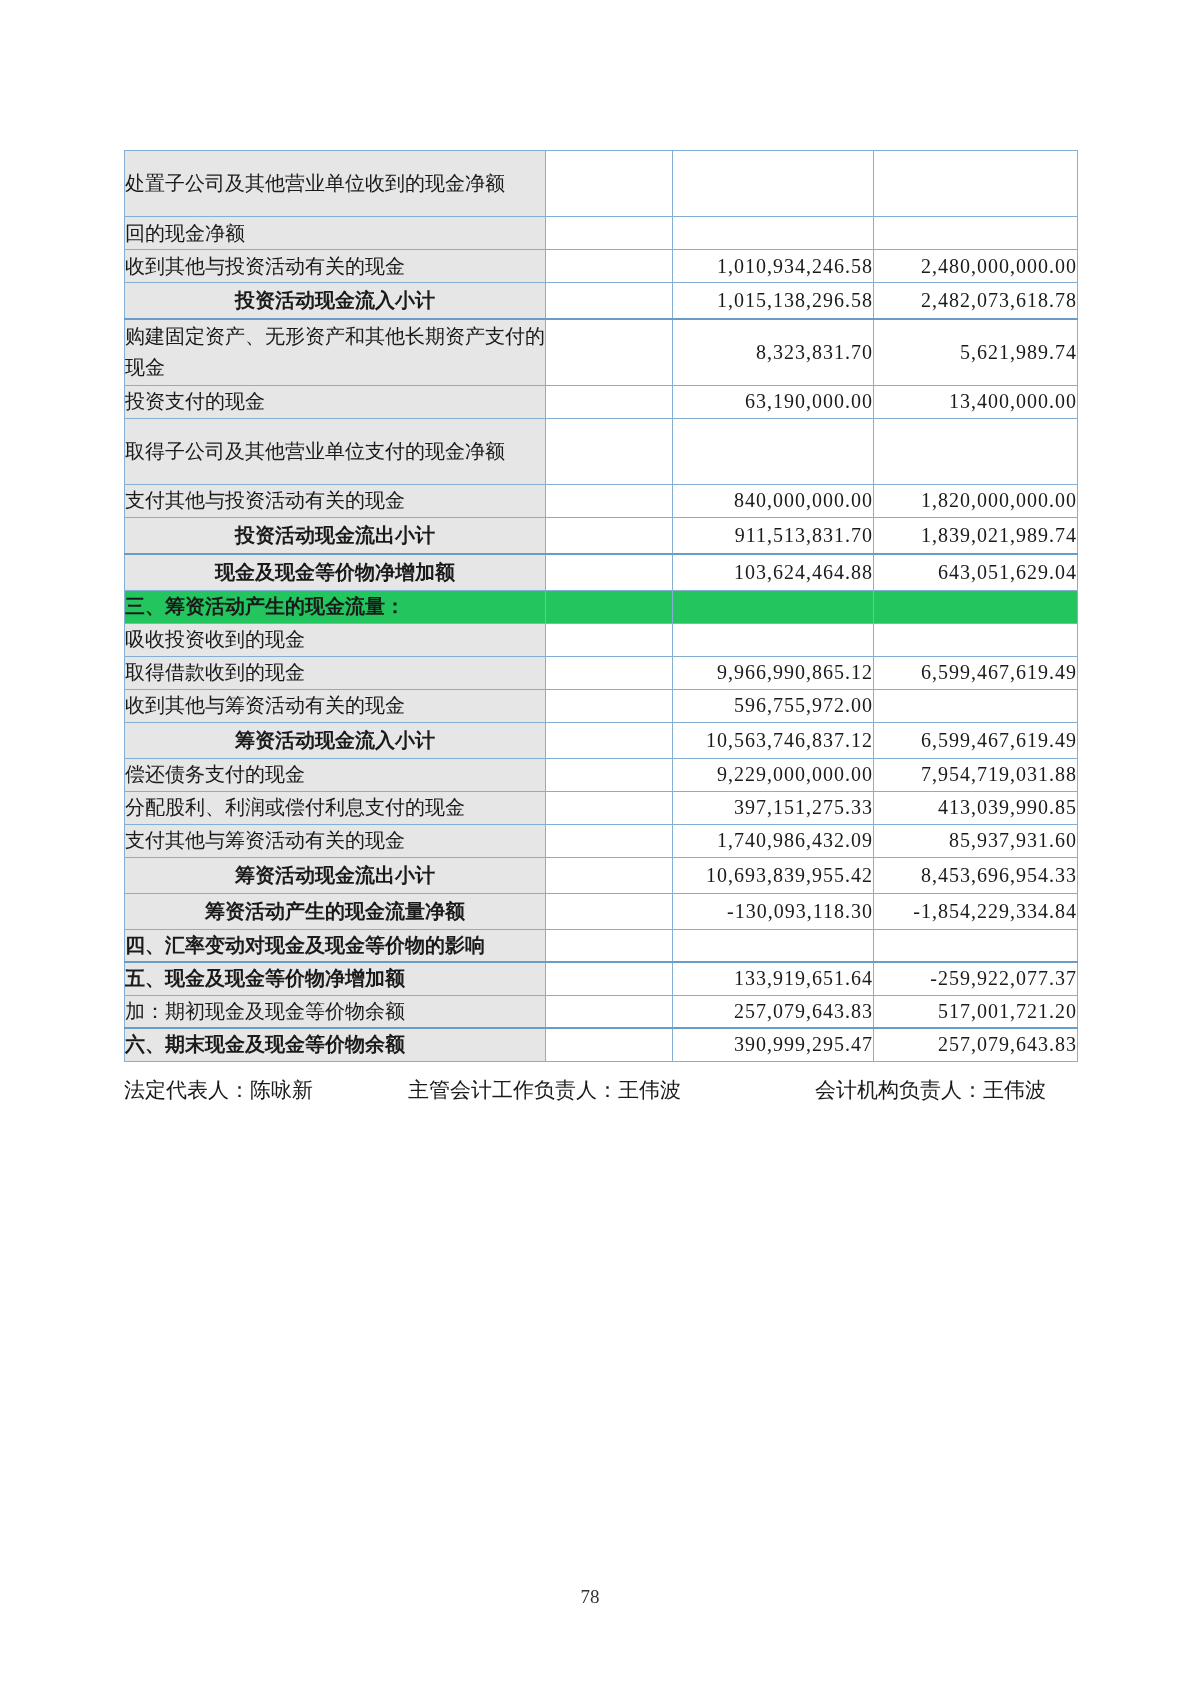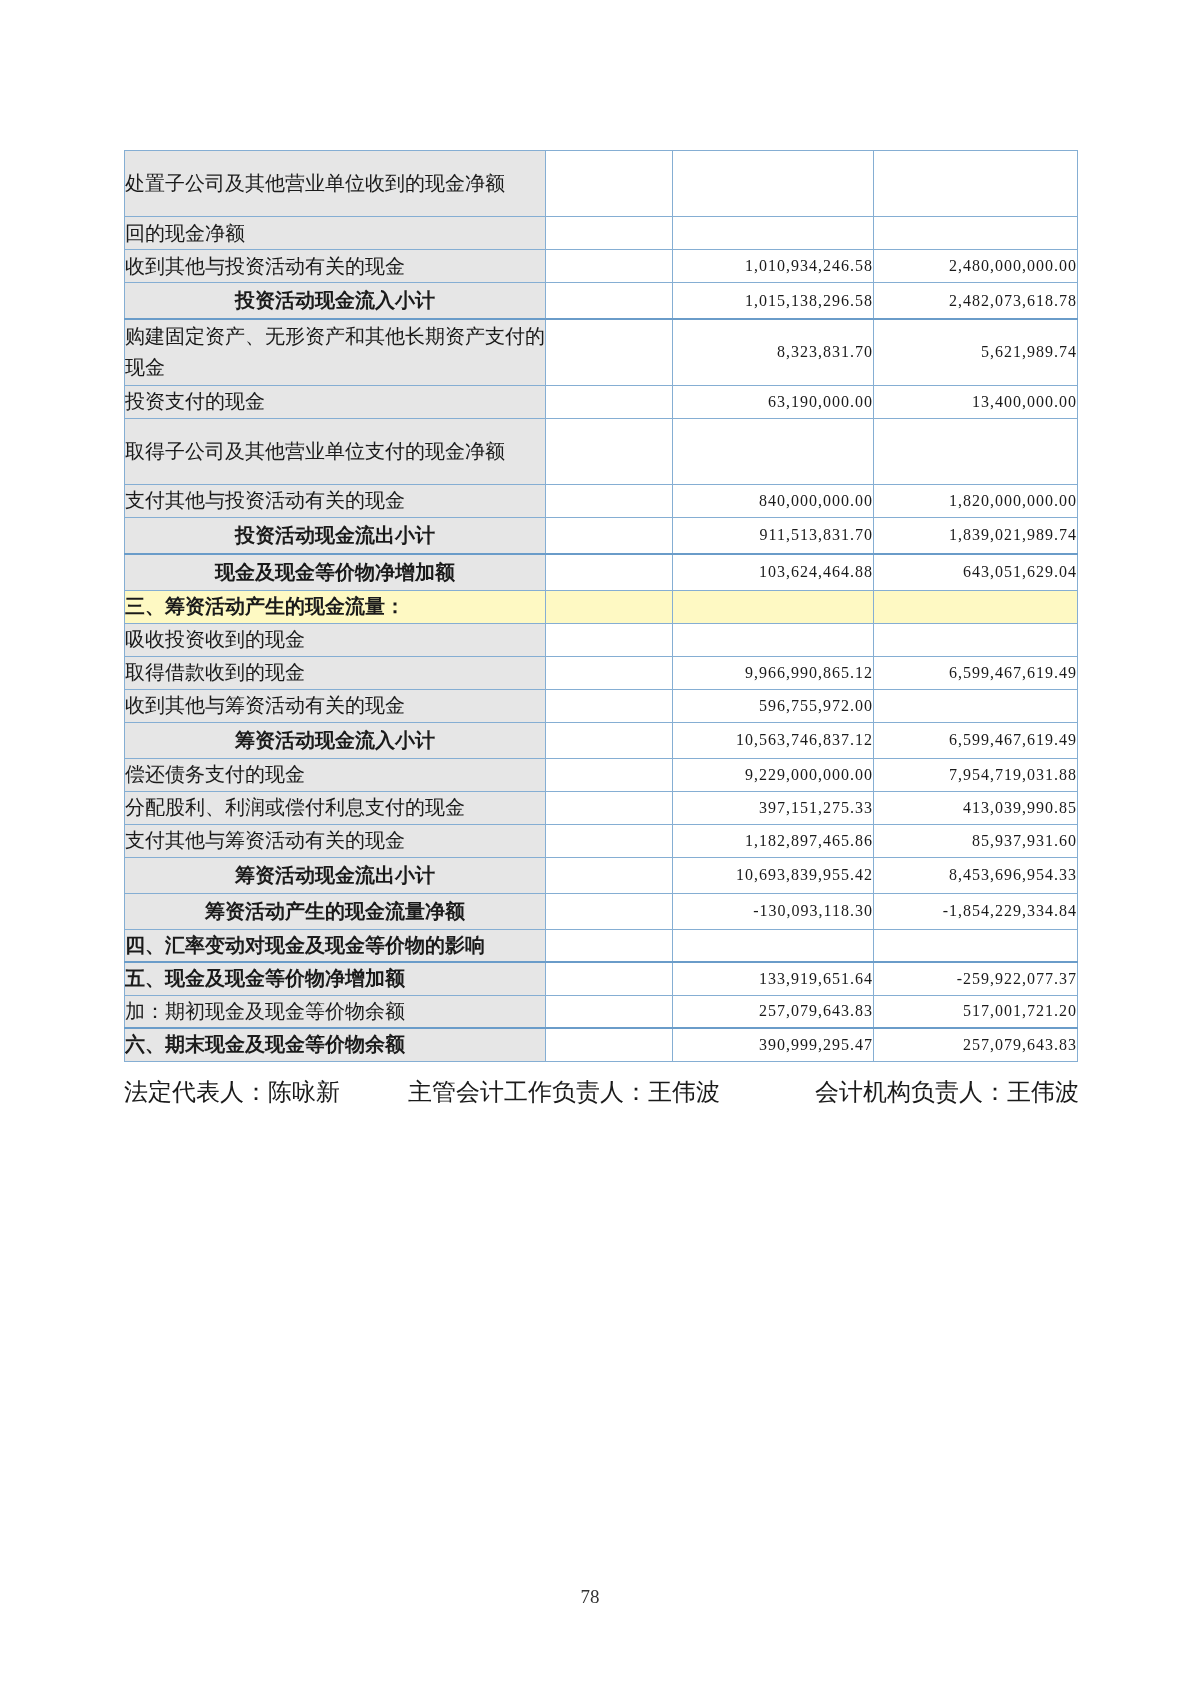--- a/index.html
+++ b/index.html
@@ -46,39 +46,39 @@
     padding: 2px 9px;
     font-weight: bold;
     font-family: "Liberation Sans", "DejaVu Sans", sans-serif;
     font-size: 20px;
   }
   tr.style-section td.item {
     font-weight: bold;
     font-family: "Liberation Sans", "DejaVu Sans", sans-serif;
     font-size: 20px;
   }
-  tr.full-gray td { background: #fef9c3; margin-top: 12px; }
+  tr.full-gray td { background: #22c55e; margin-top: 12px; }
 
   td.num {
-    font-size: 16px;
+    font-size: 20px;
     text-align: right;
     padding: 0 10px 0 2px;
     letter-spacing: 1px;
     font-family: "Liberation Serif", "DejaVu Serif", serif;
     white-space: nowrap;
   }
   tr.thick-top td { border-top: 2px solid #6a9cc9; }
 
   .footer-line {
     position: absolute;
     top: 1076px;
     left: 0;
     width: 1200px;
     height: 28px;
-    font-size: 24px;
+    font-size: 21px;
   }
   .footer-line span { position: absolute; white-space: nowrap; }
   .footer-legal { left: 124px; }
   .footer-chief { left: 408px; }
   .footer-dept  { left: 815px; }
 
   .page-number {
     position: absolute;
     top: 1586px;
     left: 0;
@@ -199,21 +199,21 @@
         </tr>
         <tr class="style-item row-single">
           <td class="item">分配股利、利润或偿付利息支付的现金</td>
           <td class="note"></td>
           <td class="num">397,151,275.33</td>
           <td class="num">413,039,990.85</td>
         </tr>
         <tr class="style-item row-single">
           <td class="item">支付其他与筹资活动有关的现金</td>
           <td class="note"></td>
-          <td class="num">1,182,897,465.86</td>
+          <td class="num">1,740,986,432.09</td>
           <td class="num">85,937,931.60</td>
         </tr>
         <tr class="style-subtotal row-single">
           <td class="item">筹资活动现金流出小计</td>
           <td class="note"></td>
           <td class="num">10,693,839,955.42</td>
           <td class="num">8,453,696,954.33</td>
         </tr>
         <tr class="style-subtotal row-single">
           <td class="item">筹资活动产生的现金流量净额</td>

